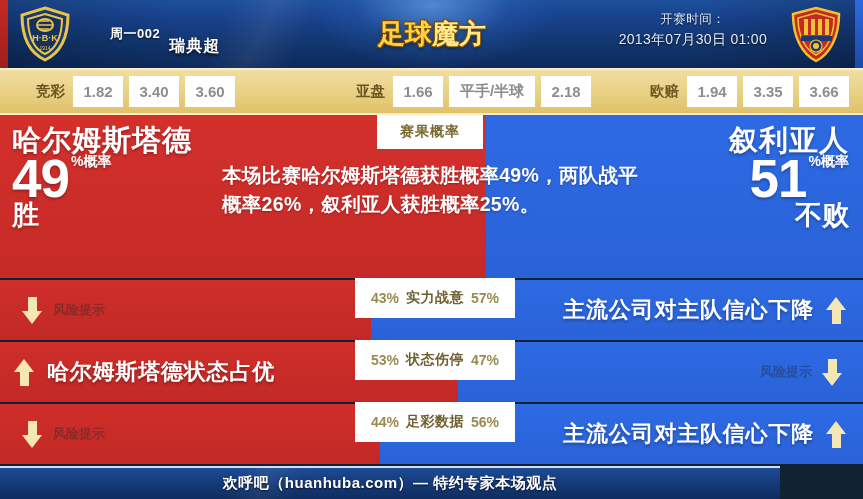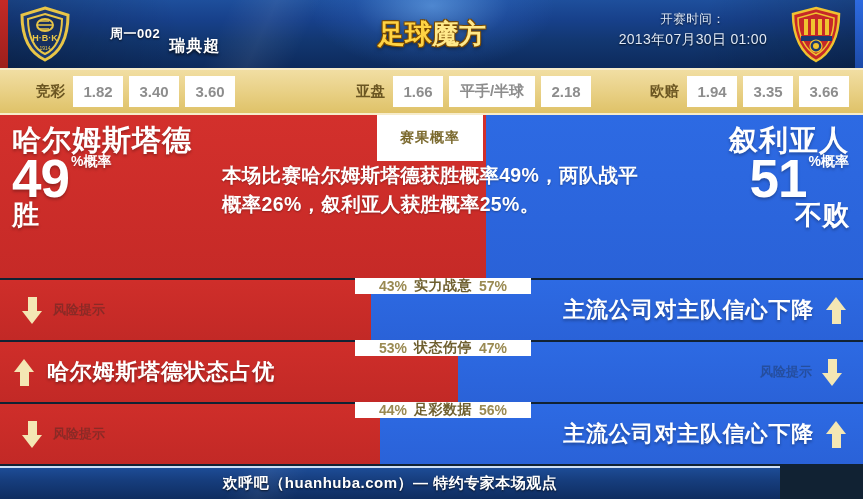--- a/index.html
+++ b/index.html
@@ -173,21 +173,21 @@
     position:absolute; left:222px; top:46px; width:420px;
     color:#fff;
     font-size:19.5px; font-weight:bold;
     line-height:1.48;
     letter-spacing:.3px;
     text-shadow:0 1px 2px rgba(0,0,0,.3);
     z-index:3;
   }
 
   .badge-top{
-    position:absolute; left:377px; top:0; width:106px; height:46px;
+    position:absolute; left:377px; top:0; width:106px; height:34px;
     background:#fff;
     display:flex; align-items:center; justify-content:center;
     z-index:4;
   }
   .badge-top span{
     font-size:14px; font-weight:bold; color:#7b6a2f;
     letter-spacing:1px;
   }
 
   
@@ -206,25 +206,25 @@
   }
   .cmp-blue{
     background:linear-gradient(180deg,#2d6ae3 0%,#2a62d8 100%);
     height:100%;
     flex:1;
     position:relative;
   }
   .cmp-center{
     position:absolute;
     top:-2px;
-    height:16px;
+    height:40px;
     background:#ffffff;
     display:flex; align-items:center; justify-content:center;
     gap:7px;
-    padding:0 24px;
+    padding:0 16px;
     z-index:6;
     white-space:nowrap;
   }
   .cmp-center .pv{
     font-size:14px; font-weight:bold; color:#9a8a52;
   }
   .cmp-center .cname{
     font-size:14px; font-weight:bold; color:#6f6030; letter-spacing:.5px;
   }
   .cmp-text{

